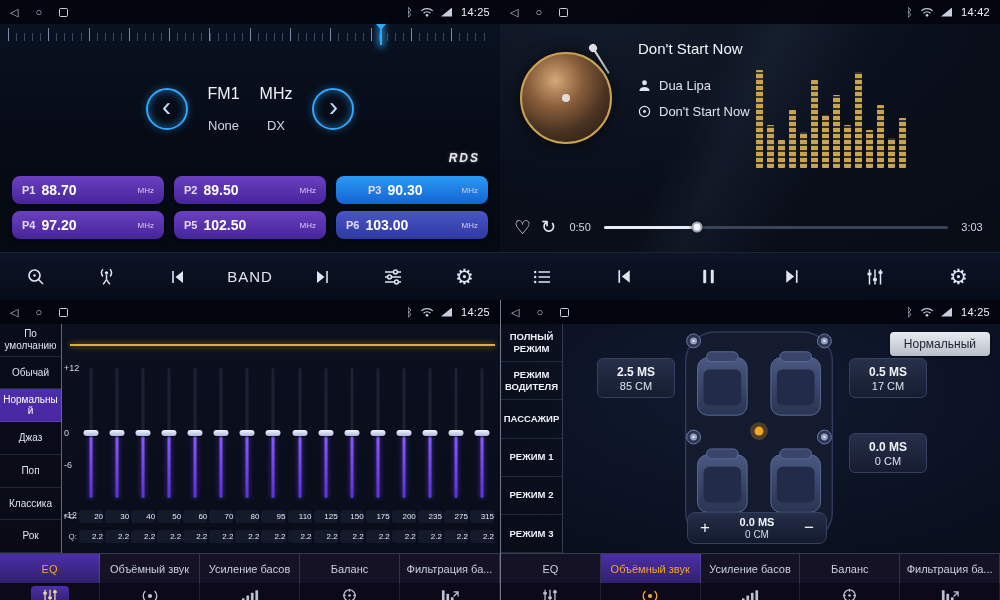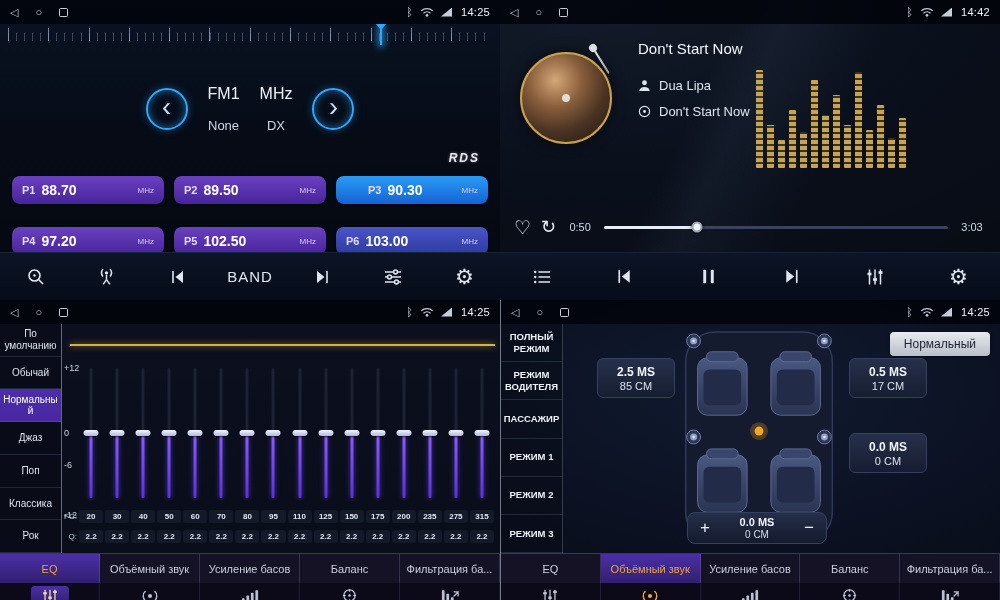--- a/index.html
+++ b/index.html
@@ -31,21 +31,21 @@
   .pointer::after{content:"";position:absolute;top:-2px;left:-4px;border:5px solid transparent;border-top:6px solid var(--accent-blue,#35b3ff);}
   .ruler-labels{position:absolute;left:0;right:0;top:22px;display:flex;justify-content:space-between;font-size:9px;color:#9fb0c8;}
   .freq-row{position:absolute;top:70px;left:0;right:0;height:78px;display:flex;align-items:center;justify-content:center;gap:20px;}
   .circle-btn{width:42px;height:42px;border-radius:50%;border:2px solid var(--accent-blue,#2fa8ff);box-shadow:inset 0 0 9px rgba(47,168,255,.55),0 0 9px rgba(47,168,255,.35);display:flex;align-items:center;justify-content:center;color:#bfe2ff;flex:0 0 auto;}
   .chev{font-size:27px;line-height:1;margin-top:-4px;}
   .band-col,.unit-col{display:flex;flex-direction:column;align-items:center;gap:15px;}
   .band-main{font-size:16px;color:#f0f4fa;}
   .subl{font-size:13px;color:#cdd6e4;}
   .freq-big{font-size:36px;font-weight:bold;letter-spacing:1px;color:#fff;}
   .rds{position:absolute;right:20px;top:151px;font-style:italic;font-weight:bold;font-size:12px;letter-spacing:2px;color:#e9e9f2;text-shadow:0 0 3px rgba(255,255,255,.4);}
-  .preset-grid{position:absolute;left:12px;right:12px;top:176px;display:grid;grid-template-columns:repeat(3,1fr);gap:23px 10px;}
+  .preset-grid{position:absolute;left:12px;right:12px;top:176px;display:grid;grid-template-columns:repeat(3,1fr);gap:7px 10px;}
   .preset{height:28px;border-radius:8px;display:flex;align-items:center;padding:0 10px;gap:6px;background:linear-gradient(180deg,var(--preset-purple,#6a40c0) 0%,#47249a 100%);box-shadow:0 1px 3px rgba(0,0,0,.5);}
   .preset .pid{font-size:11px;font-weight:bold;color:#e3d9fb;}
   .preset .pfreq{flex:1;text-align:left;font-size:14px;font-weight:bold;color:#fff;}
   .preset .punit{font-size:8px;color:#d9cbf6;}
   .preset.active{background:linear-gradient(180deg,var(--preset-active-blue,#31a1f7) 0%,#1463d4 100%);padding-left:32px;}
   .preset.indigo{background:linear-gradient(180deg,#4a55c8 0%,#2c3aa0 100%);}
 
   
   .toolbar{position:absolute;left:0;right:0;bottom:0;height:48px;display:flex;align-items:center;justify-content:space-around;background:linear-gradient(180deg,#0c1426,#060c18);border-top:1px solid rgba(120,150,200,.18);}
   .toolbar button{display:flex;align-items:center;justify-content:center;min-width:44px;height:40px;color:#dfe6f0;}
@@ -82,21 +82,21 @@
   .eq-bands{position:absolute;left:16px;right:5px;top:44px;height:130px;display:flex;}
   .eq-band{flex:1;position:relative;}
   .eq-track{position:absolute;left:50%;top:0;bottom:0;width:3px;transform:translateX(-50%);background:#1c2233;border-radius:2px;}
   .eq-fill{position:absolute;left:50%;bottom:0;width:3px;transform:translateX(-50%);background:linear-gradient(180deg,var(--eq-slider-purple,#8a5cff),#5c2fe0);box-shadow:0 0 5px rgba(122,70,255,.65);border-radius:2px;}
   .eq-knob{position:absolute;left:50%;transform:translate(-50%,-50%);width:15px;height:6px;border-radius:3px;background:linear-gradient(180deg,#f4f6ff,#aeb9d8);box-shadow:0 1px 2px rgba(0,0,0,.7);}
   .eq-row{position:absolute;left:0;right:5px;display:flex;align-items:center;}
   .fc-row{top:186px;}
   .q-row{top:206px;}
   .rowlab{width:16px;font-size:8px;color:#cdd5e4;text-align:right;padding-right:1px;}
   .cells{flex:1;display:flex;}
-  .cells span{flex:1;text-align:center;font-size:8px;color:#e2e7f2;background:#151a2b;border-radius:3px;margin:0 1px;padding:2px 0;font-weight:bold;}
+  .cells span{flex:1;text-align:right;font-size:8px;color:#e2e7f2;background:#151a2b;border-radius:3px;margin:0 1px;padding:2px 0;}
 
   
   .audio-tabs{position:absolute;left:0;right:0;bottom:0;height:47px;z-index:7;}
   .tab-labels{display:flex;height:30px;background:#161226;border-top:1px solid rgba(140,150,190,.3);text-align:center;}
   .tab-label{flex:1;display:flex;align-items:center;justify-content:center;font-size:11px;color:#c9cfdd;border-right:1px solid rgba(120,130,170,.3);white-space:nowrap;overflow:hidden;}
   .tab-label.active{background:linear-gradient(180deg,var(--highlight-purple,#4b2fa8),#31206e);color:var(--tab-active-text,#f4a52c);}
   .tab-icons{display:flex;height:25px;background:#0c0918;align-items:center;}
   .tab-icon{flex:1;display:flex;align-items:center;justify-content:center;color:#b9c1d2;height:100%;border-right:1px solid rgba(120,130,170,.18);}
   .icwrap{display:flex;align-items:center;justify-content:center;padding:2px 10px;border-radius:4px;}
   .tab-icon.active.boxed{color:#ead9a6;}

